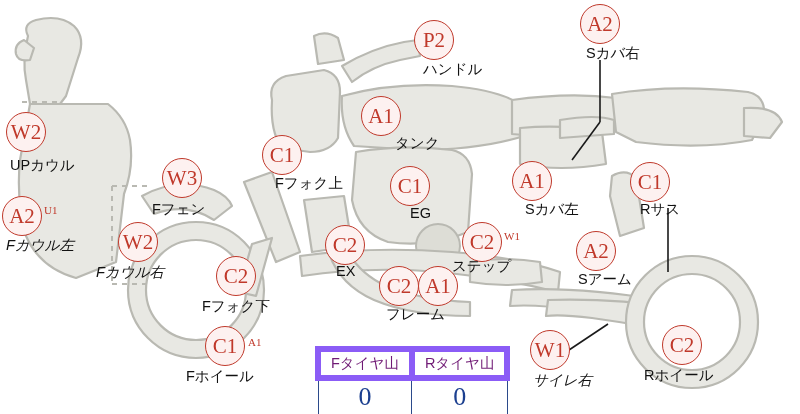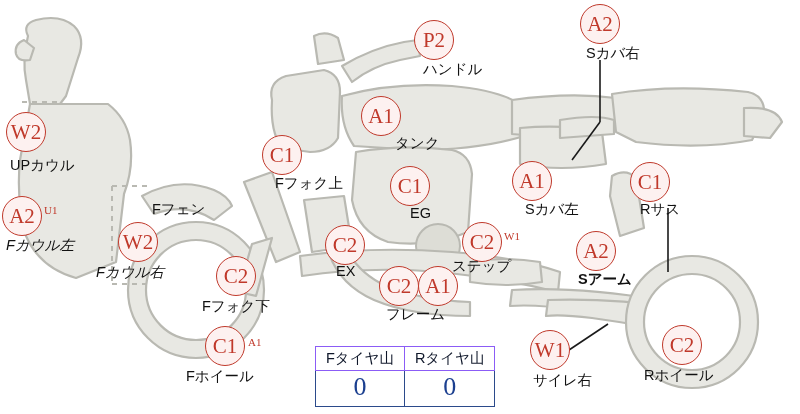--- a/index.html
+++ b/index.html
@@ -59,24 +59,24 @@
   
   #tire-table {
     position: absolute;
     left: 315px;
     top: 346px;
     border-collapse: collapse;
     z-index: 7;
     background: #ffffff;
   }
   #tire-table th {
-    border: 1px solid #8b5cf6;
+    border: 6px solid #8b5cf6;
     font-weight: normal;
     font-size: 14.5px;
-    color: #0f172a;
+    color: #701a75;
     padding: 2px 10px;
     background: #ffffff;
   }
   #tire-table td {
     border: 1px solid #2b4a8b;
     text-align: center;
     font-size: 26px;
     color: #1b3f8f;
     font-family: "Liberation Serif", serif;
     padding: 0 10px 3px 10px;
@@ -174,20 +174,21 @@
   <div class="marker" style="left:6px; top:112px;">W2</div>
   <div class="label" style="left:10px; top:156px;">UPカウル</div>
 
   <div class="marker" style="left:2px; top:196px;">A2</div>
   <div class="code-plain small" style="left:44px; top:204px;">U1</div>
   <div class="label" style="left:6px; top:236px;font-style:italic;">Fカウル左</div>
 
   <div class="marker" style="left:118px; top:222px;">W2</div>
   <div class="label" style="left:96px; top:263px;font-style:italic;">Fカウル右</div>
 
+  <div class="marker" style="left:162px; top:158px;">W3</div>
   <div class="label" style="left:152px; top:200px;">Fフェン</div>
 
   <div class="marker" style="left:216px; top:256px;">C2</div>
   <div class="label" style="left:202px; top:297px;">Fフォク下</div>
 
   <div class="marker" style="left:205px; top:326px;">C1</div>
   <div class="code-plain small" style="left:248px; top:336px;">A1</div>
   <div class="label" style="left:186px; top:367px;">Fホイール</div>
 
   <div class="marker" style="left:262px; top:135px;">C1</div>
@@ -216,24 +217,24 @@
   <div class="marker" style="left:512px; top:161px;">A1</div>
   <div class="label" style="left:525px; top:200px;">Sカバ左</div>
 
   <div class="marker" style="left:580px; top:4px;">A2</div>
   <div class="label" style="left:586px; top:44px;">Sカバ右</div>
 
   <div class="marker" style="left:630px; top:162px;">C1</div>
   <div class="label" style="left:640px; top:200px;">Rサス</div>
 
   <div class="marker" style="left:576px; top:231px;">A2</div>
-  <div class="label" style="left:578px; top:270px;font-weight:bold;">Sアーム</div>
+  <div class="label" style="left:578px; top:270px;">Sアーム</div>
 
   <div class="marker" style="left:530px; top:330px;">W1</div>
-  <div class="label" style="left:533px; top:371px;">サイレ右</div>
+  <div class="label" style="left:533px; top:371px;font-style:italic;">サイレ右</div>
 
   <div class="marker" style="left:662px; top:325px;">C2</div>
   <div class="label" style="left:644px; top:366px;">Rホイール</div>
 
   <table id="tire-table">
     <tbody>
         <tr>
       <th>Fタイヤ山</th>
       <th>Rタイヤ山</th>
     </tr>

